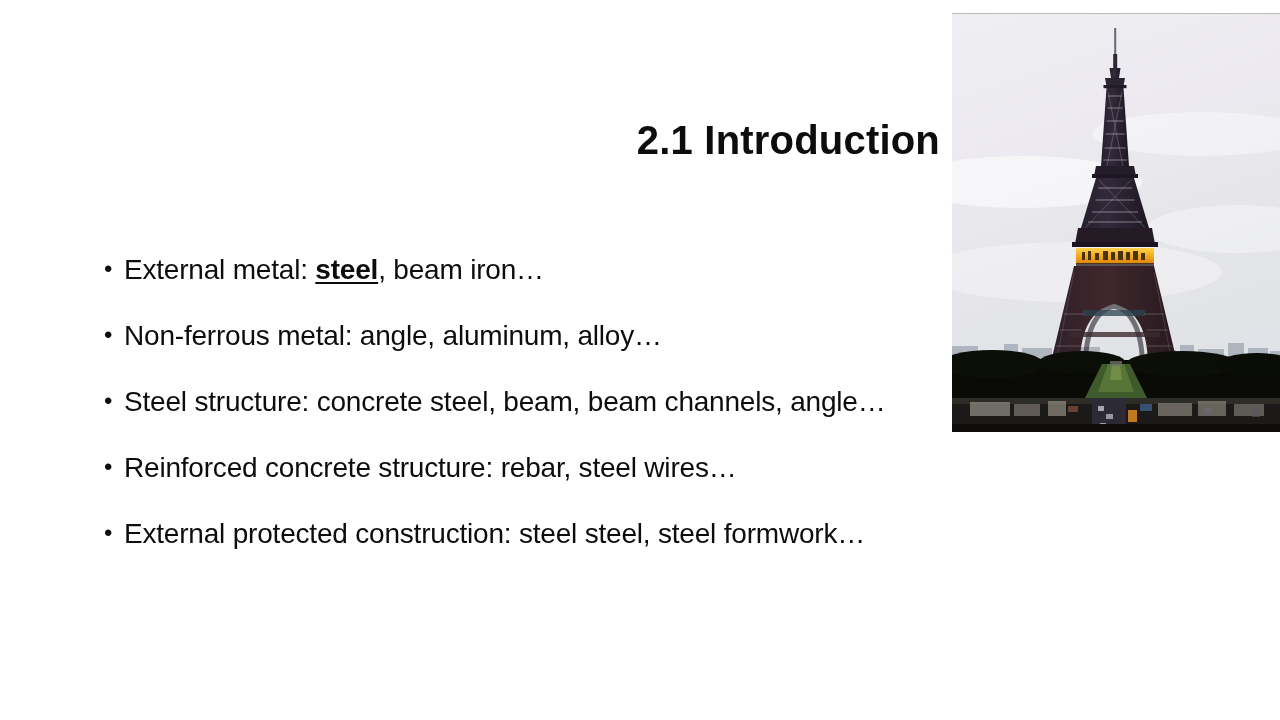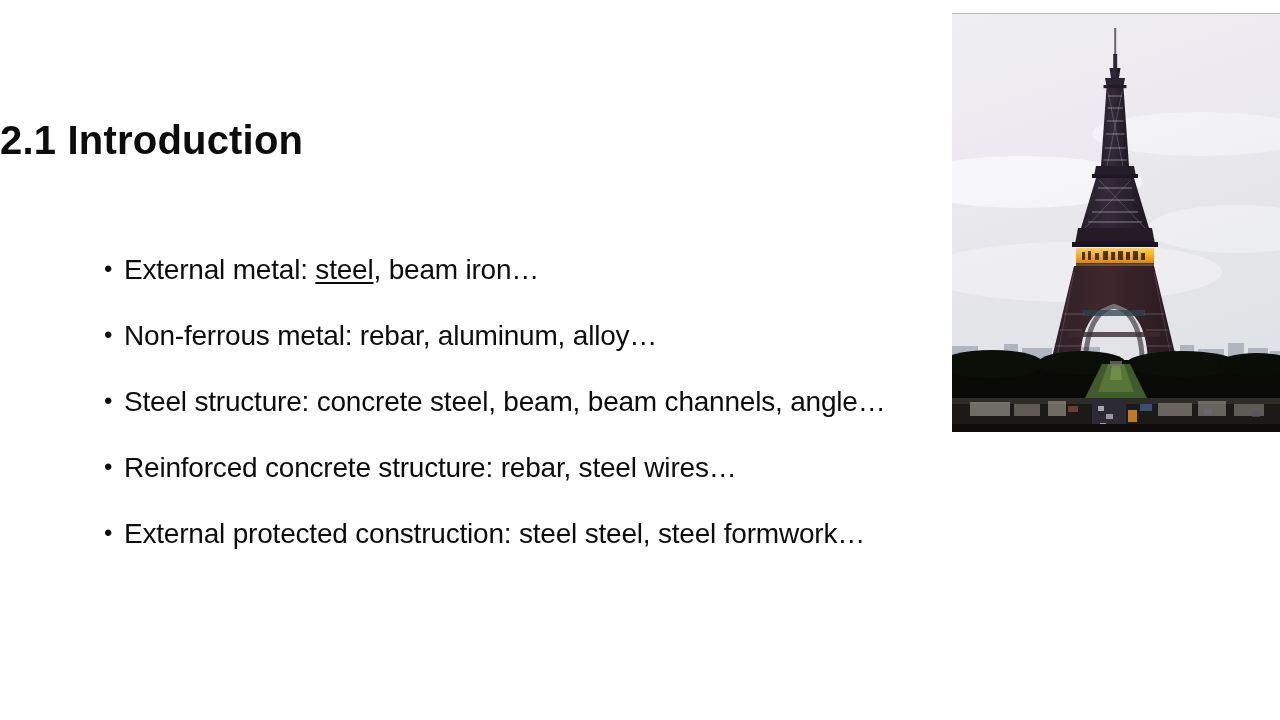--- a/index.html
+++ b/index.html
@@ -15,21 +15,21 @@
     font-family: "Liberation Sans", sans-serif;
     color: #000000;
   }
 
   
   #slide-title {
     position: absolute;
     left: 0;
     top: 118px;
     width: 940px;
-    text-align: left;
+    text-align: right;
     font-size: 40px;
     font-weight: bold;
     letter-spacing: 0.2px;
     color: #0d0d0d;
     line-height: 1.1;
   }
 
   
   #bullet-list {
     position: absolute;
@@ -56,21 +56,21 @@
     width: 20px;
     flex: 0 0 20px;
     font-size: 24px;
     line-height: 1.05;
     color: #0d0d0d;
   }
   .bullet-text {
     flex: 1 1 auto;
   }
   .emphasis {
-    font-weight: normal;
+    font-weight: bold;
     text-decoration: underline;
     text-underline-offset: 3px;
   }
 
   
   #photo-frame {
     position: absolute;
     left: 952px;
     top: 13px;
     width: 328px;
@@ -92,21 +92,21 @@
 
 <div id="bullet-list">
 
   <div class="bullet-row">
     <span class="bullet-dot">•</span>
     <span class="bullet-text"><span>External metal: </span><span class="emphasis">steel</span><span>, beam iron…</span></span>
   </div>
 
   <div class="bullet-row">
     <span class="bullet-dot">•</span>
-    <span class="bullet-text">Non-ferrous metal: rebar, aluminum, alloy…</span>
+    <span class="bullet-text">Non-ferrous metal: angle, aluminum, alloy…</span>
   </div>
 
   <div class="bullet-row gap-before">
     <span class="bullet-dot">•</span>
     <span class="bullet-text">Steel structure: concrete steel, beam, beam channels, angle…</span>
   </div>
 
   <div class="bullet-row">
     <span class="bullet-dot">•</span>
     <span class="bullet-text">Reinforced concrete structure: rebar, steel wires…</span>

